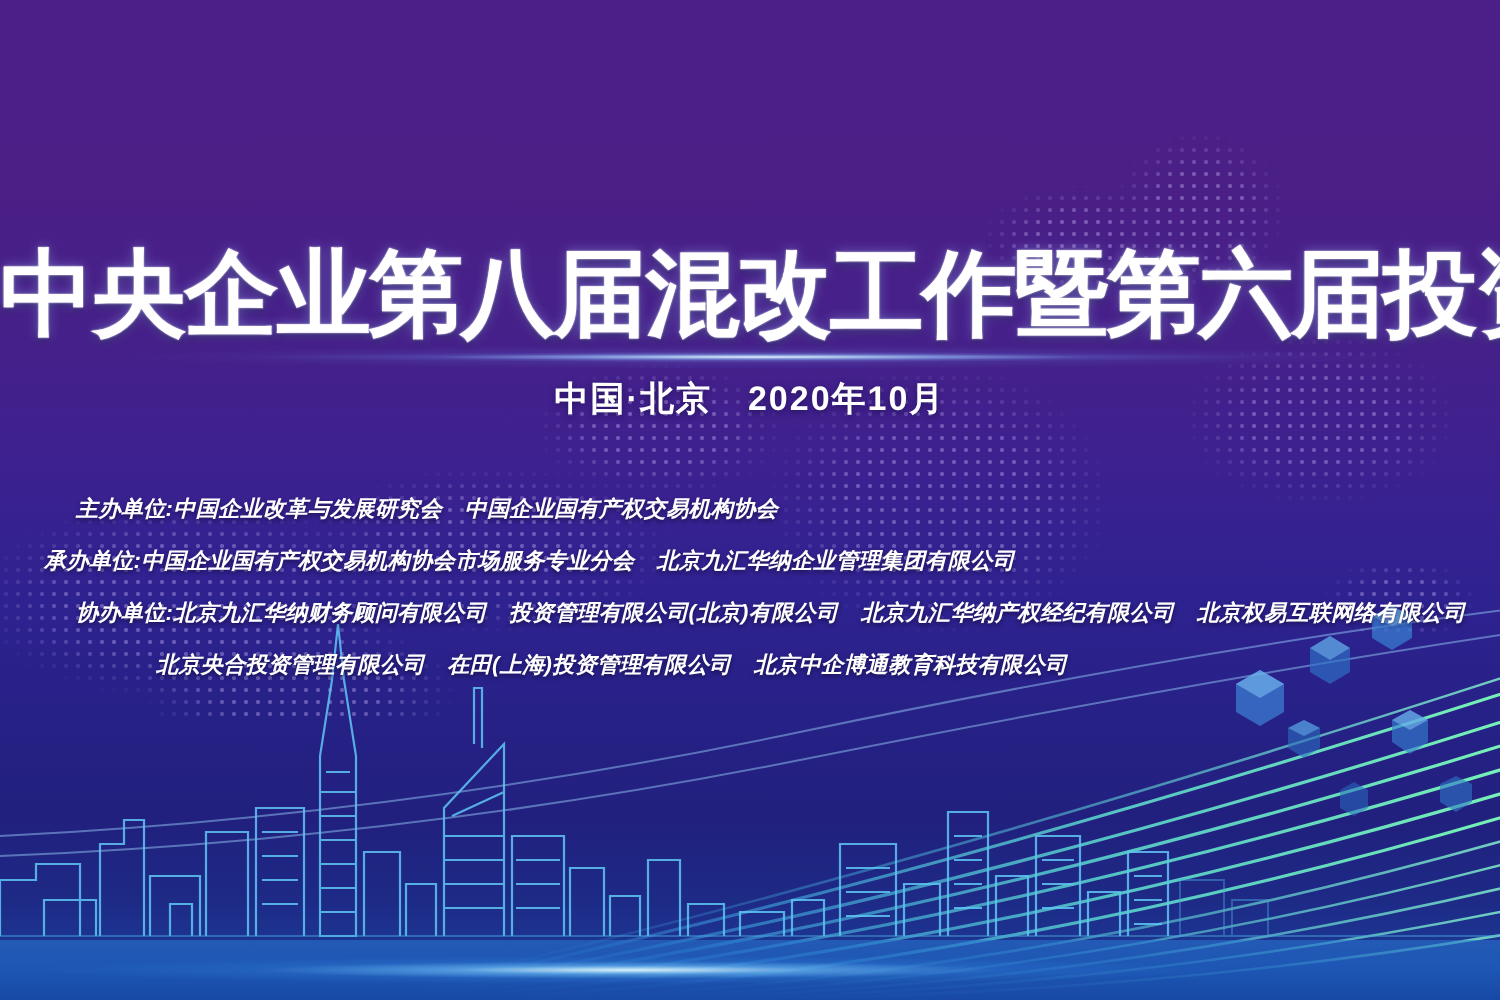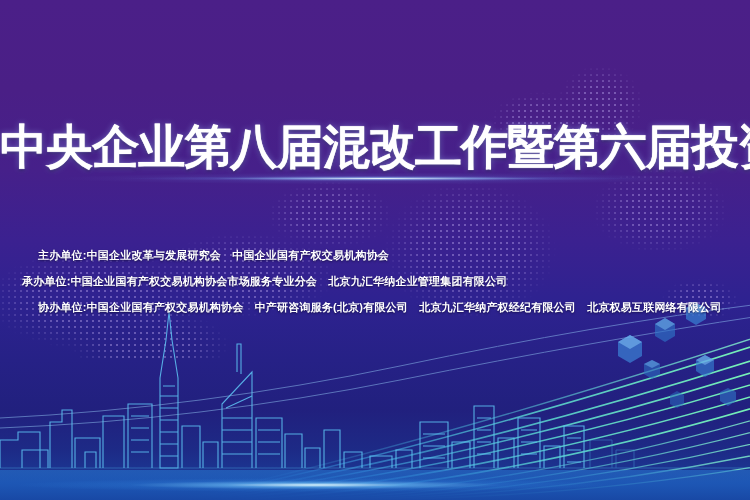--- a/index.html
+++ b/index.html
@@ -123,21 +123,21 @@
     position:absolute; left:0; top:188px; width:750px;
     text-align:center;
     font-size:17px;
     font-weight:bold;
     color:#ffffff;
     letter-spacing:1px;
     text-shadow:0 1px 3px rgba(20,10,60,0.6);
   }
 
   .org-block {
-    position:absolute; left:0; top:242px; width:630px;
+    position:absolute; left:0; top:242px; width:630px;font-style:italic;
   }
   .org-line {
     color:#ffffff;
     font-size:11px;
     font-weight:bold;
     line-height:26px;
     letter-spacing:0.2px;
     white-space:nowrap;
     text-shadow:0 1px 2px rgba(15,10,50,0.7);
   }
@@ -259,20 +259,22 @@
   <div class="ground"></div>
   <div class="horizon"></div>
 
   <div class="title-streak-wide"></div>
   <div class="title-streak"></div>
 
   <div class="title-wrap">
     <span class="main-title" style="font-size: 47.1253px;">中央企业第八届混改工作暨第六届投资研讨会</span>
   </div>
 
+  <div class="subtitle">中国·北京　2020年10月</div>
 
   <div class="org-block">
     <div class="org-line indent-1">主办单位:中国企业改革与发展研究会　中国企业国有产权交易机构协会</div>
     <div class="org-line indent-2">承办单位:中国企业国有产权交易机构协会市场服务专业分会　北京九汇华纳企业管理集团有限公司</div>
-    <div class="org-line indent-3">协办单位:中国企业国有产权交易机构协会　中产研咨询服务(北京)有限公司　北京九汇华纳产权经纪有限公司　北京权易互联网络有限公司</div>
+    <div class="org-line indent-3">协办单位:北京九汇华纳财务顾问有限公司　投资管理有限公司(北京)有限公司　北京九汇华纳产权经纪有限公司　北京权易互联网络有限公司</div>
+    <div class="org-line indent-4">北京央合投资管理有限公司　在田(上海)投资管理有限公司　北京中企博通教育科技有限公司</div>
   </div>
 
 </div>
 
 </body></html>

